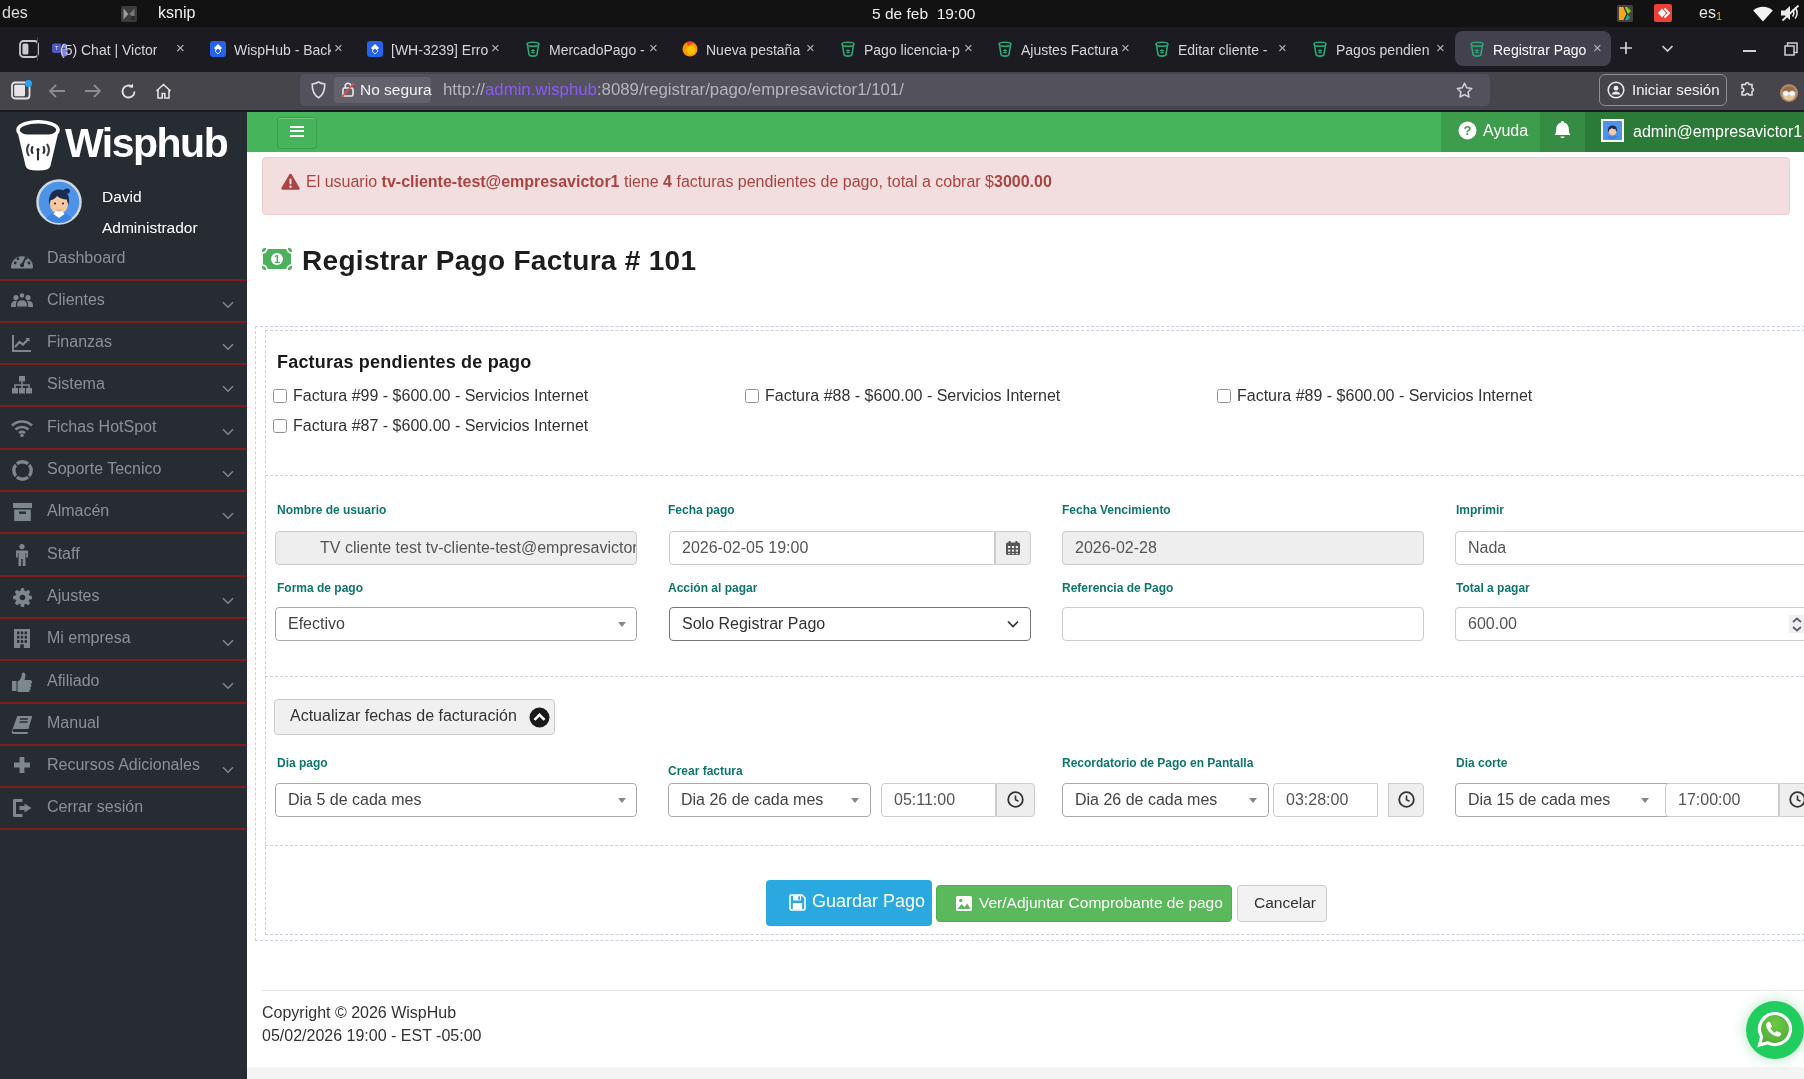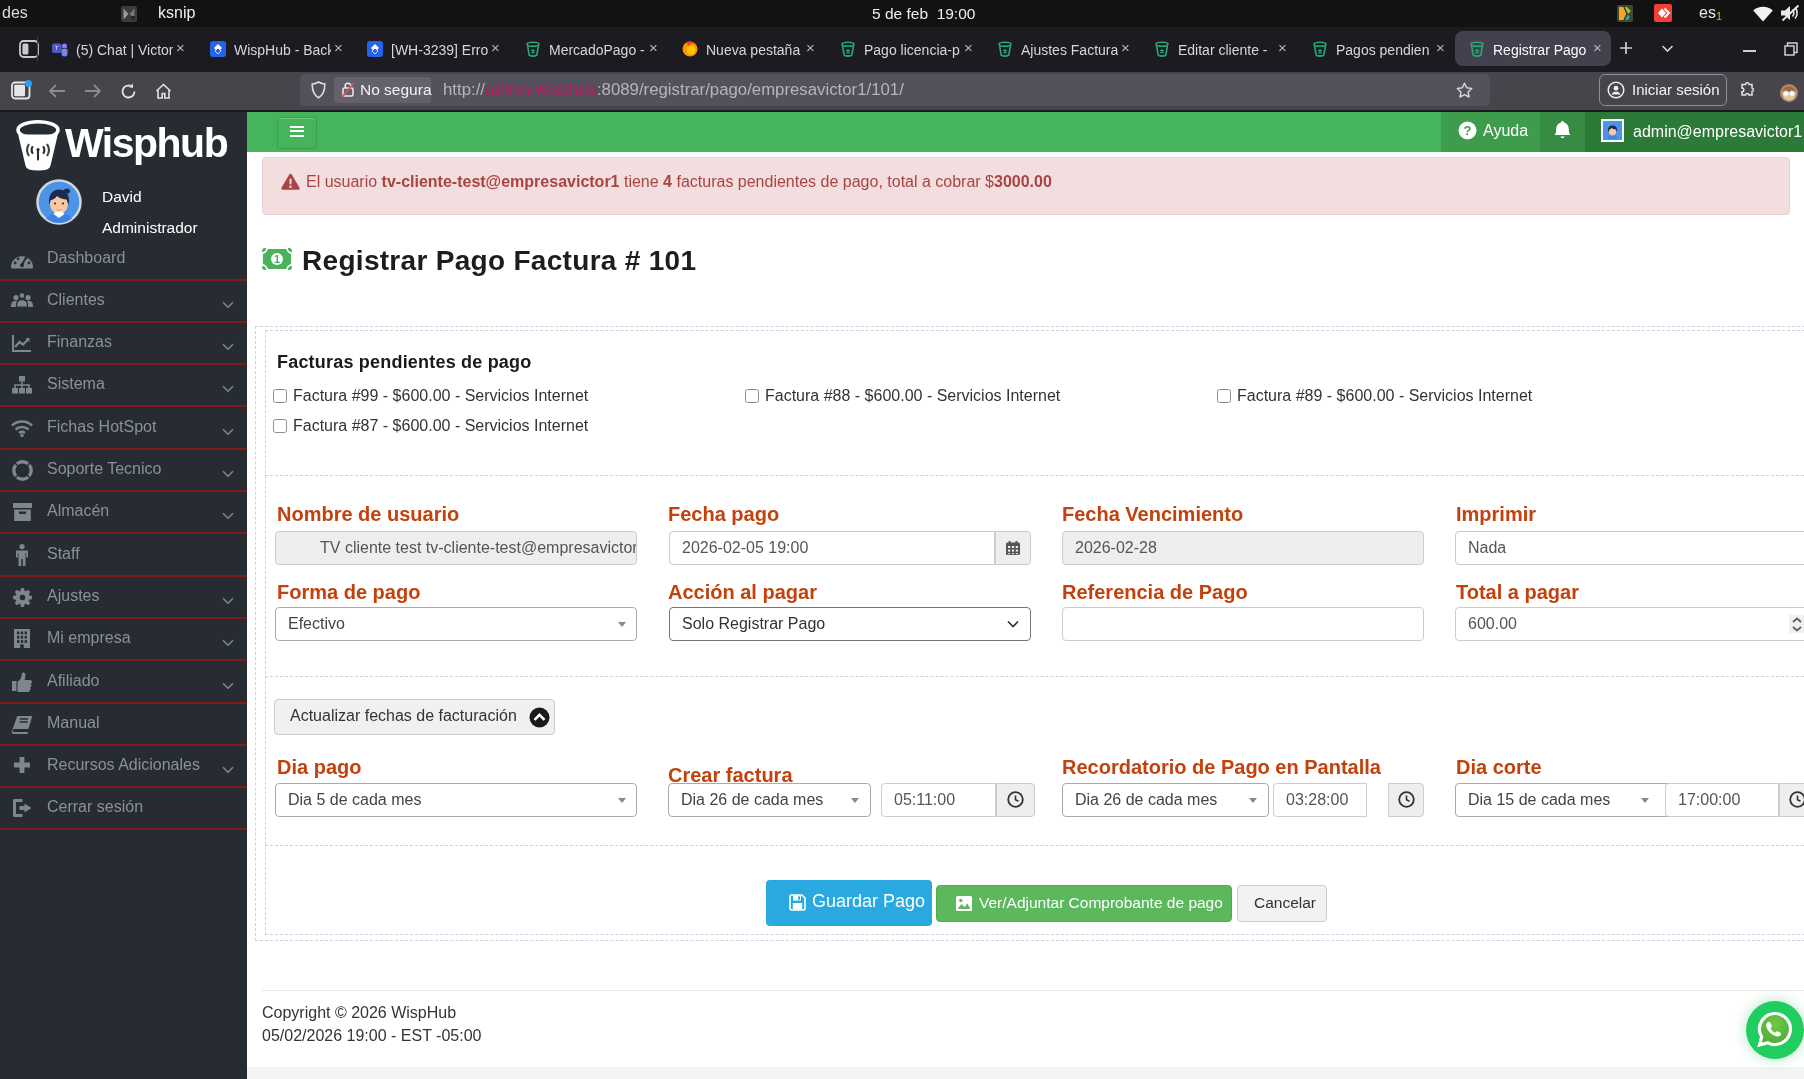--- a/index.html
+++ b/index.html
@@ -17,21 +17,21 @@
 .tabtitle { top:42px; width:97px; }
 
 #sidebar { left:0; top:112px; width:247px; height:967px; background:#272c33; }
 .mitem { position:absolute; left:0; width:247px; height:43px; border-bottom:2px solid #7f1d1d; }
 .mtext { position:absolute; left:47px; top:11px; font-size:16px; color:#8a9197; }
 .mchev { position:absolute; left:222px; top:15px; width:11px; height:11px; }
 .micon { position:absolute; left:8px; top:11px; width:28px; height:20px; text-align:center; }
 
 #gnav { left:247px; top:112px; width:1557px; height:40px; background:#46b45a; }
 
-.lab { position:absolute; font-weight:bold; font-size:20px; color:#c2410c; white-space:nowrap; }
+.lab { position:absolute; font-weight:bold; font-size:12px; color:#0f766e; white-space:nowrap; }
 .inp { position:absolute; height:34px; background:#fff; border:1px solid #ccc; border-radius:4px; font-size:16px; color:#555; padding:6px 12px; line-height:20px; white-space:nowrap; overflow:hidden; }
 .ro { background:#eee; }
 .addon { position:absolute; height:34px; background:#eee; border:1px solid #ccc; border-radius:0 4px 4px 0; }
 .s2arrow { position:absolute; width:0; height:0; border-left:4px solid transparent; border-right:4px solid transparent; border-top:5px solid #888; }
 .cb { position:absolute; width:14px; height:14px; border:1px solid #8f8f8f; border-radius:2.5px; background:#fff; }
 .cbl { position:absolute; font-size:16px; color:#333; white-space:nowrap; }
 </style>
 </head>
 <body>
 <div id="stage">
@@ -91,21 +91,21 @@
 
   <div class="abs" style="left:1455px; top:31px; width:156px; height:35px; background:#42414d; border-radius:8px;"></div>
   <div id="tabs">
     <svg class="abs tabico" style="left:52px;" viewBox="0 0 16 16">
         <rect x="0" y="2.5" width="9.5" height="9.5" rx="2" fill="#5059c9"></rect>
         <circle cx="12.5" cy="5" r="2.6" fill="#7b83eb"></circle>
         <path d="M9.5 8h6v4.5a3 3 0 0 1-6 0z" fill="#7b83eb"></path>
         <rect x="2" y="4.5" width="5.5" height="5.5" rx="1" fill="#4b53bc"></rect>
         <text x="4.7" y="9" font-size="5.5" fill="#fff" text-anchor="middle" font-family="Liberation Sans">T</text>
       </svg>
-    <div class="abs tabtitle" style="left:76px;">(5) Chat | Victor</div>
+    <div class="abs tabtitle" style="left:60px;">(5) Chat | Victor</div>
     <div class="abs tabx" style="left:176px;">×</div>
     <svg class="abs tabico" style="left:210px;" viewBox="0 0 16 16">
         <rect width="16" height="16" rx="3" fill="#2563eb"></rect>
         <path d="M8 3l4 4-4 4-4-4z" fill="#fff"></path>
         <path d="M8 7l3 3-3 3-3-3z" fill="#2563eb" stroke="#fff" stroke-width=".8"></path>
       </svg>
     <div class="abs tabtitle" style="left:234px;">WispHub - Back</div>
     <div class="abs tabx" style="left:334px;">×</div>
     <svg class="abs tabico" style="left:367px;" viewBox="0 0 16 16">
         <rect width="16" height="16" rx="3" fill="#2563eb"></rect>
@@ -196,21 +196,21 @@
     </svg>
 
   <div class="abs" style="left:334px; top:77px; width:97px; height:26px; background:#63626c; border-radius:4px;"></div>
   <svg class="abs" style="left:341px; top:81px;" width="14" height="18" viewBox="0 0 14 18">
       <rect x="2" y="7" width="10" height="8" rx="1.5" fill="none" stroke="#e8e8ea" stroke-width="1.6"></rect>
       <path d="M4.2 7V5a2.8 2.8 0 0 1 5.6 0" fill="none" stroke="#e8e8ea" stroke-width="1.6"></path>
       <path d="M1 16L13 2" stroke="#e05252" stroke-width="1.8"></path>
     </svg>
   <div class="abs" style="left:360px; top:81px; font-size:15.5px; color:#f2f2f4;">No segura</div>
 
-  <div class="abs" style="left:443px; top:80px; font-size:16.8px; color:#b6b5bd;">http://<span style="color:#be185d;">admin.wisphub</span>:8089/registrar/pago/empresavictor1/101/</div>
+  <div class="abs" style="left:443px; top:80px; font-size:16.8px; color:#b6b5bd;">http://<span style="color:#8b5cf6;">admin.wisphub</span>:8089/registrar/pago/empresavictor1/101/</div>
 
   <svg class="abs" style="left:1456px; top:82px;" width="17" height="17" viewBox="0 0 17 17">
       <path d="M8.5 1.2l2.2 4.6 5 .7-3.6 3.5.9 5-4.5-2.4L4 15l.9-5L1.3 6.5l5-.7z" fill="none" stroke="#d4d4d8" stroke-width="1.5" stroke-linejoin="round"></path>
     </svg>
 
   <div class="abs" style="left:1599px; top:74px; width:128px; height:32px; border:1px solid #8f8e98; border-radius:6px;"></div>
   <svg class="abs" style="left:1607px; top:81px;" width="18" height="18" viewBox="0 0 18 18">
       <circle cx="9" cy="9" r="7.8" fill="none" stroke="#ececf0" stroke-width="1.5"></circle>
       <circle cx="9" cy="7.2" r="2.4" fill="#ececf0"></circle>
       <path d="M4.5 13.6c.8-2 2.4-3 4.5-3s3.7 1 4.5 3" fill="#ececf0"></path>
@@ -552,21 +552,21 @@
   <div class="inp" style="left:275px; top:783px; width:362px; border-color:#aaa; color:#444;">Dia 5 de cada mes</div>
   <div class="s2arrow" style="left:618px; top:798px;"></div>
   <div class="lab" style="left:668px; top:756px;margin-top:8px;">Crear factura</div>
   <div class="inp" style="left:668px; top:783px; width:203px; border-color:#aaa; color:#444;">Dia 26 de cada mes</div>
   <div class="s2arrow" style="left:851px; top:798px;"></div>
   <div class="inp" style="left:881px; top:783px; width:115px; border-radius:4px 0 0 4px;">05:11:00</div>
   <div class="addon" style="left:996px; top:783px; width:39px;"></div>
   <div class="lab" style="left:1062px; top:756px;">Recordatorio de Pago en Pantalla</div>
   <div class="inp" style="left:1062px; top:783px; width:207px; border-color:#aaa; color:#444;">Dia 26 de cada mes</div>
   <div class="s2arrow" style="left:1249px; top:798px;"></div>
-  <div class="inp" style="left:1273px; top:783px; width:94px; border-radius:4px 0 0 4px;">03:28:00</div>
+  <div class="inp" style="left:1273px; top:783px; width:105px; border-radius:4px 0 0 4px;">03:28:00</div>
   <div class="addon" style="left:1388px; top:783px; width:36px;"></div>
   <div class="lab" style="left:1456px; top:756px;">Dia corte</div>
   <div class="inp" style="left:1455px; top:783px; width:240px; border-color:#aaa; color:#444;">Dia 15 de cada mes</div>
   <div class="s2arrow" style="left:1641px; top:798px;"></div>
   <div class="inp" style="left:1665px; top:783px; width:114px; border-radius:4px 0 0 4px;">17:00:00</div>
   <div class="addon" style="left:1779px; top:783px; width:36px;"></div>
 
   <svg class="abs" style="left:1007px; top:791px;" width="17" height="17" viewBox="0 0 17 17">
       <circle cx="8.5" cy="8.5" r="7.3" fill="none" stroke="#333" stroke-width="1.8"></circle>
       <path d="M8.5 4.5v4.2l3 1.5" fill="none" stroke="#333" stroke-width="1.6"></path>

